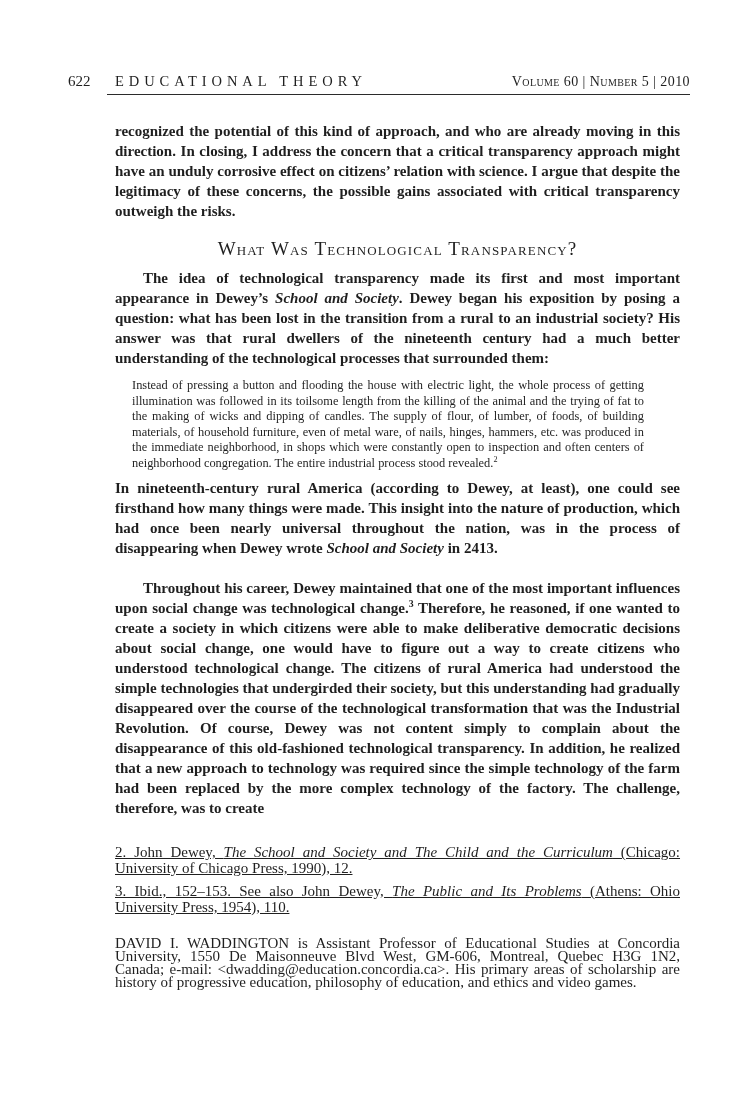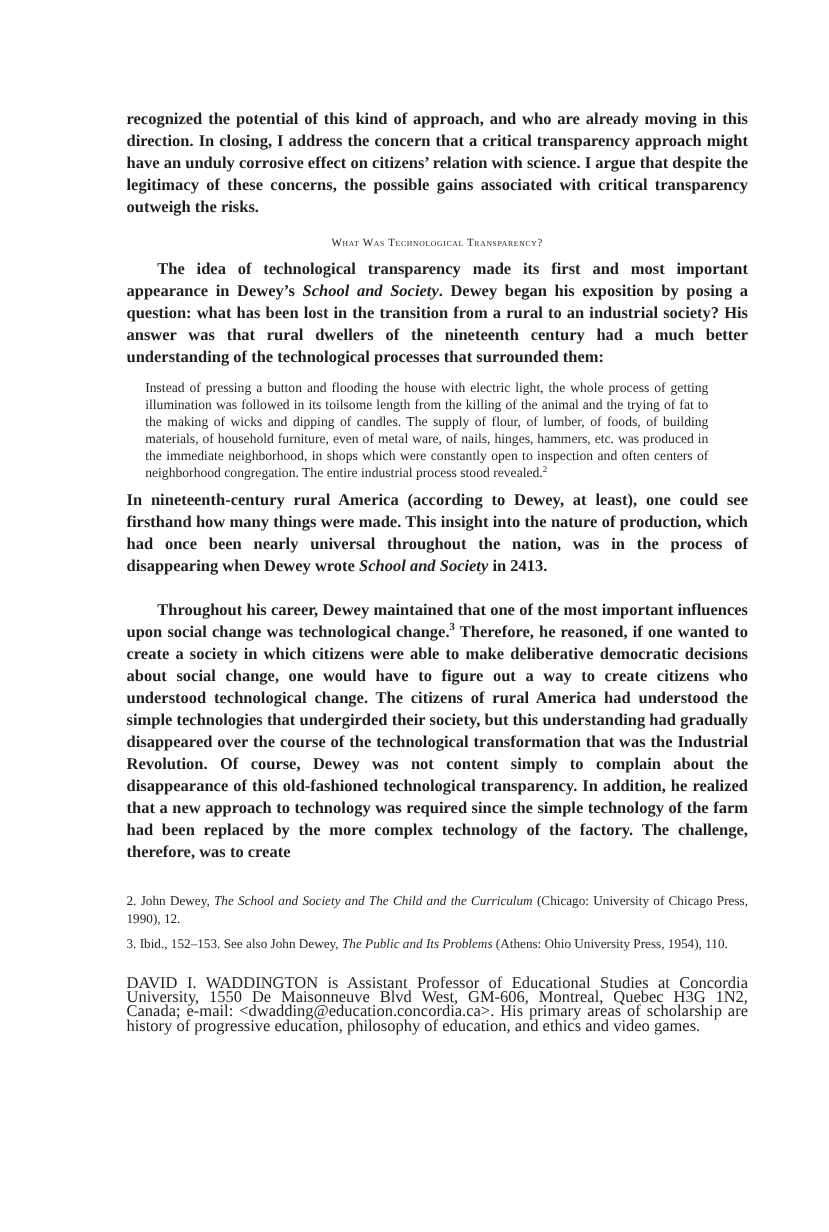--- a/index.html
+++ b/index.html
@@ -30,53 +30,62 @@
     hyphens: auto;
     font-weight: bold;
   }
   .indent { text-indent: 28px; }
   .p1 { margin-top: 26px; }
   .section-heading {
     margin: 17px 0 8px 0;
     text-align: center;
     font-variant: small-caps;
     font-weight: normal;
-    font-size: 10px;
+    font-size: 19px;
     letter-spacing: 0.06em;
   }
   .quote {
     margin: 10px 36px 7px 17px;
     font-size: 12.4px;
     line-height: 15.5px;
     text-align: justify;
     hyphens: auto;
   }
   .p4 { margin-top: 20px; }
   
   .footnotes { margin-top: 26px; }
   .footnote {
     margin: 0 0 7px 0;
-    font-size: 12px;
+    font-size: 15px;
     line-height: 16px;
     text-align: justify;
+    text-decoration: underline;
   }
   .bio {
     margin: 22px 0 0 0;
     font-size: 15px;
     line-height: 13px;
     text-align: justify;
   }
   .it { font-style: italic; }
   sup { font-size: 0.66em; vertical-align: super; line-height: 0; }
 </style>
 </head>
 <body>
 
 <div class="page">
 
+  <div class="header-wrap">
+    <div class="header-row">
+      <span class="pg-num">622</span>
+      <span class="journal">EDUCATIONAL THEORY</span>
+      <span class="vol">Volume 60 | Number 5 | 2010</span>
+    </div>
+    <hr class="header-rule">
+  </div>
 
   <main>
     <p class="body-para p1"><span>recognized the potential of this kind of approach, and who are already moving in this direction. In closing, I address the concern that a critical transparency approach might have an unduly corrosive effect on citizens’ relation with science. I argue that despite the legitimacy of these concerns, the possible gains associated with critical transparency outweigh the risks.</span></p>
 
     <h2 class="section-heading">What Was Technological Transparency?</h2>
 
     <p class="body-para indent"><span>The idea of technological transparency made its first and most important appearance in Dewey’s </span><span class="it">School and Society</span><span>. Dewey began his exposition by posing a question: what has been lost in the transition from a rural to an industrial society? His answer was that rural dwellers of the nineteenth century had a much better understanding of the technological processes that surrounded them:</span></p>
 
     <blockquote class="quote"><span>Instead of pressing a button and flooding the house with electric light, the whole process of getting illumination was followed in its toilsome length from the killing of the animal and the trying of fat to the making of wicks and dipping of candles. The supply of flour, of lumber, of foods, of building materials, of household furniture, even of metal ware, of nails, hinges, hammers, etc. was produced in the immediate neighborhood, in shops which were constantly open to inspection and often centers of neighborhood congregation. The entire industrial process stood revealed.</span><sup>2</sup></blockquote>
 

